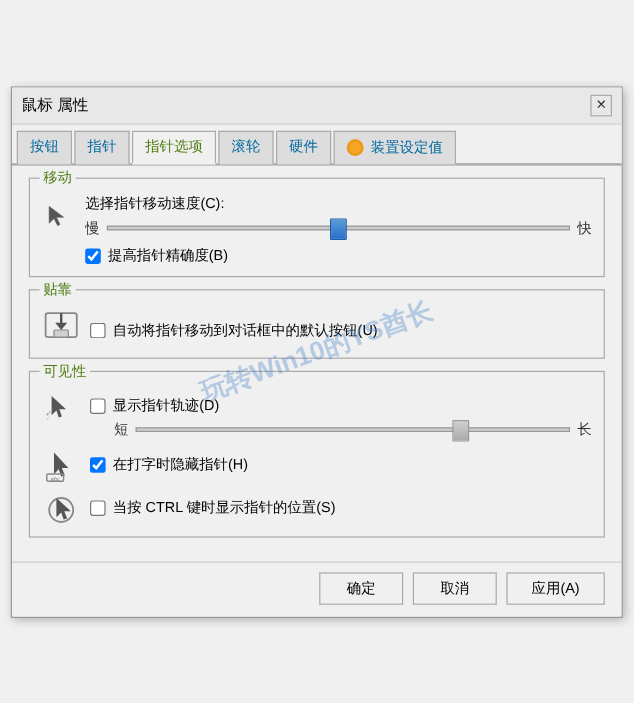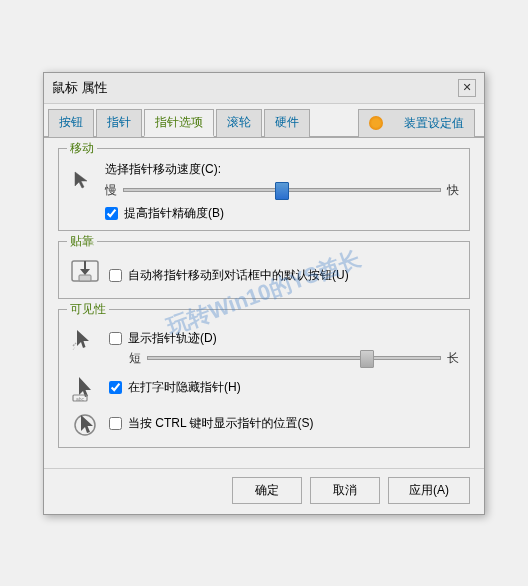--- a/index.html
+++ b/index.html
@@ -7,21 +7,21 @@
       font-family: "Microsoft YaHei", "SimHei", sans-serif;
       font-size: 13px;
       background: #f0f0f0;
       display: flex;
       justify-content: center;
       align-items: center;
       width: 528px;
       height: 586px;
     }
     .dialog {
-      width: 442px;
+      width: 510px;
       background: #f0f0f0;
       border: 1px solid #999;
       box-shadow: 2px 2px 8px rgba(0,0,0,0.3);
     }
     .title-bar {
       background: #e8e8e8;
       border-bottom: 1px solid #ccc;
       padding: 6px 8px;
       display: flex;
       align-items: center;
@@ -66,22 +66,21 @@
     .tab.active {
       background: #f0f0f0;
       border-bottom: 2px solid #f0f0f0;
       z-index: 1;
       color: #4d7c0f;
       font-weight: normal;
     }
     .tab-norton {
       display: flex;
       align-items: center;
-      gap: 21px;
-      margin-left: 46px;
+      gap: 6px;
     }
     .norton-icon {
       width: 14px;
       height: 14px;
       background: radial-gradient(circle, #f5a623 40%, #e07b00 100%);
       border-radius: 50%;
       display: inline-block;
       position: relative;
     }
     

